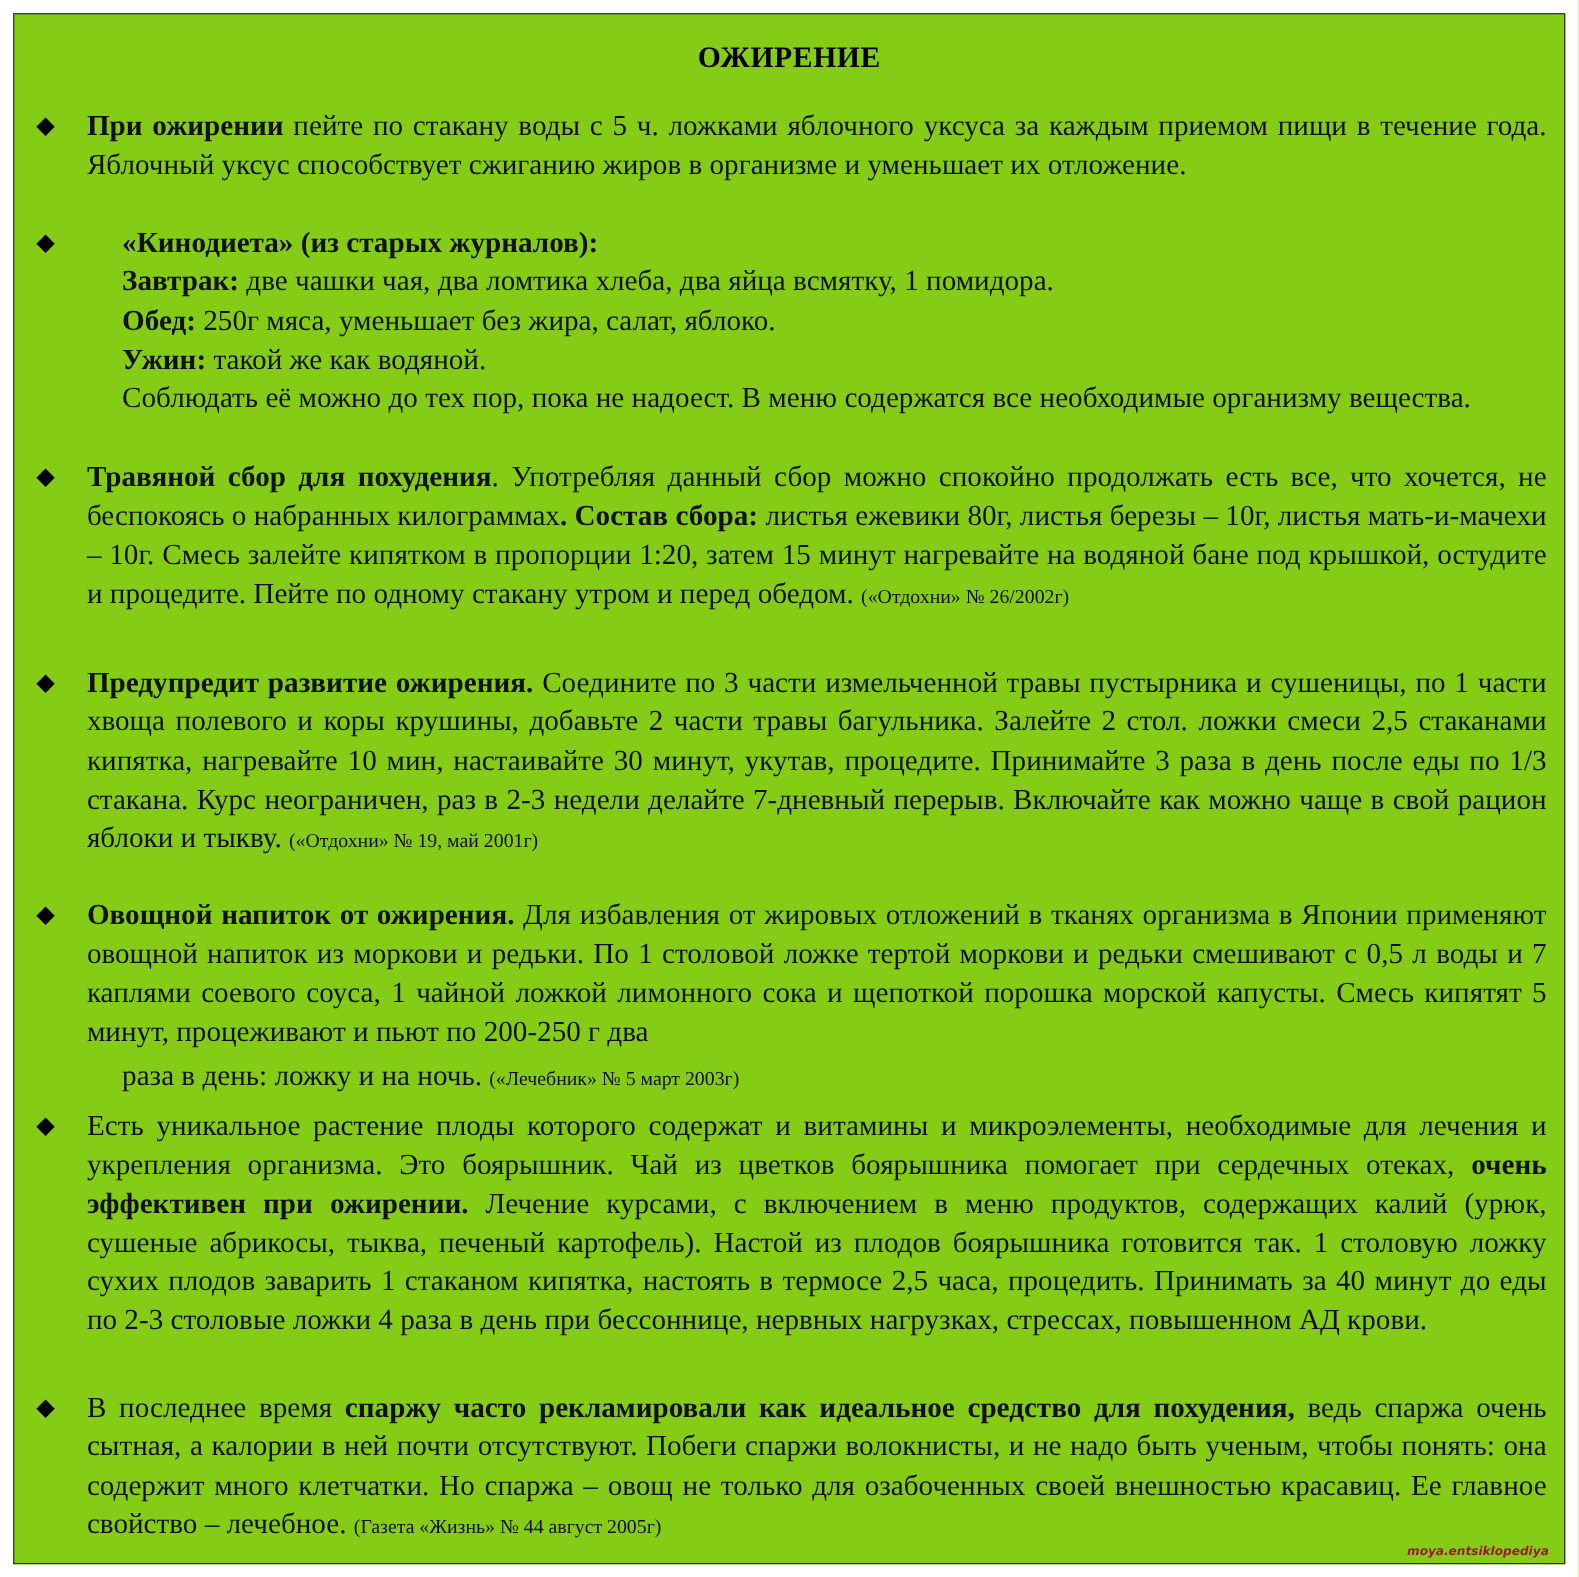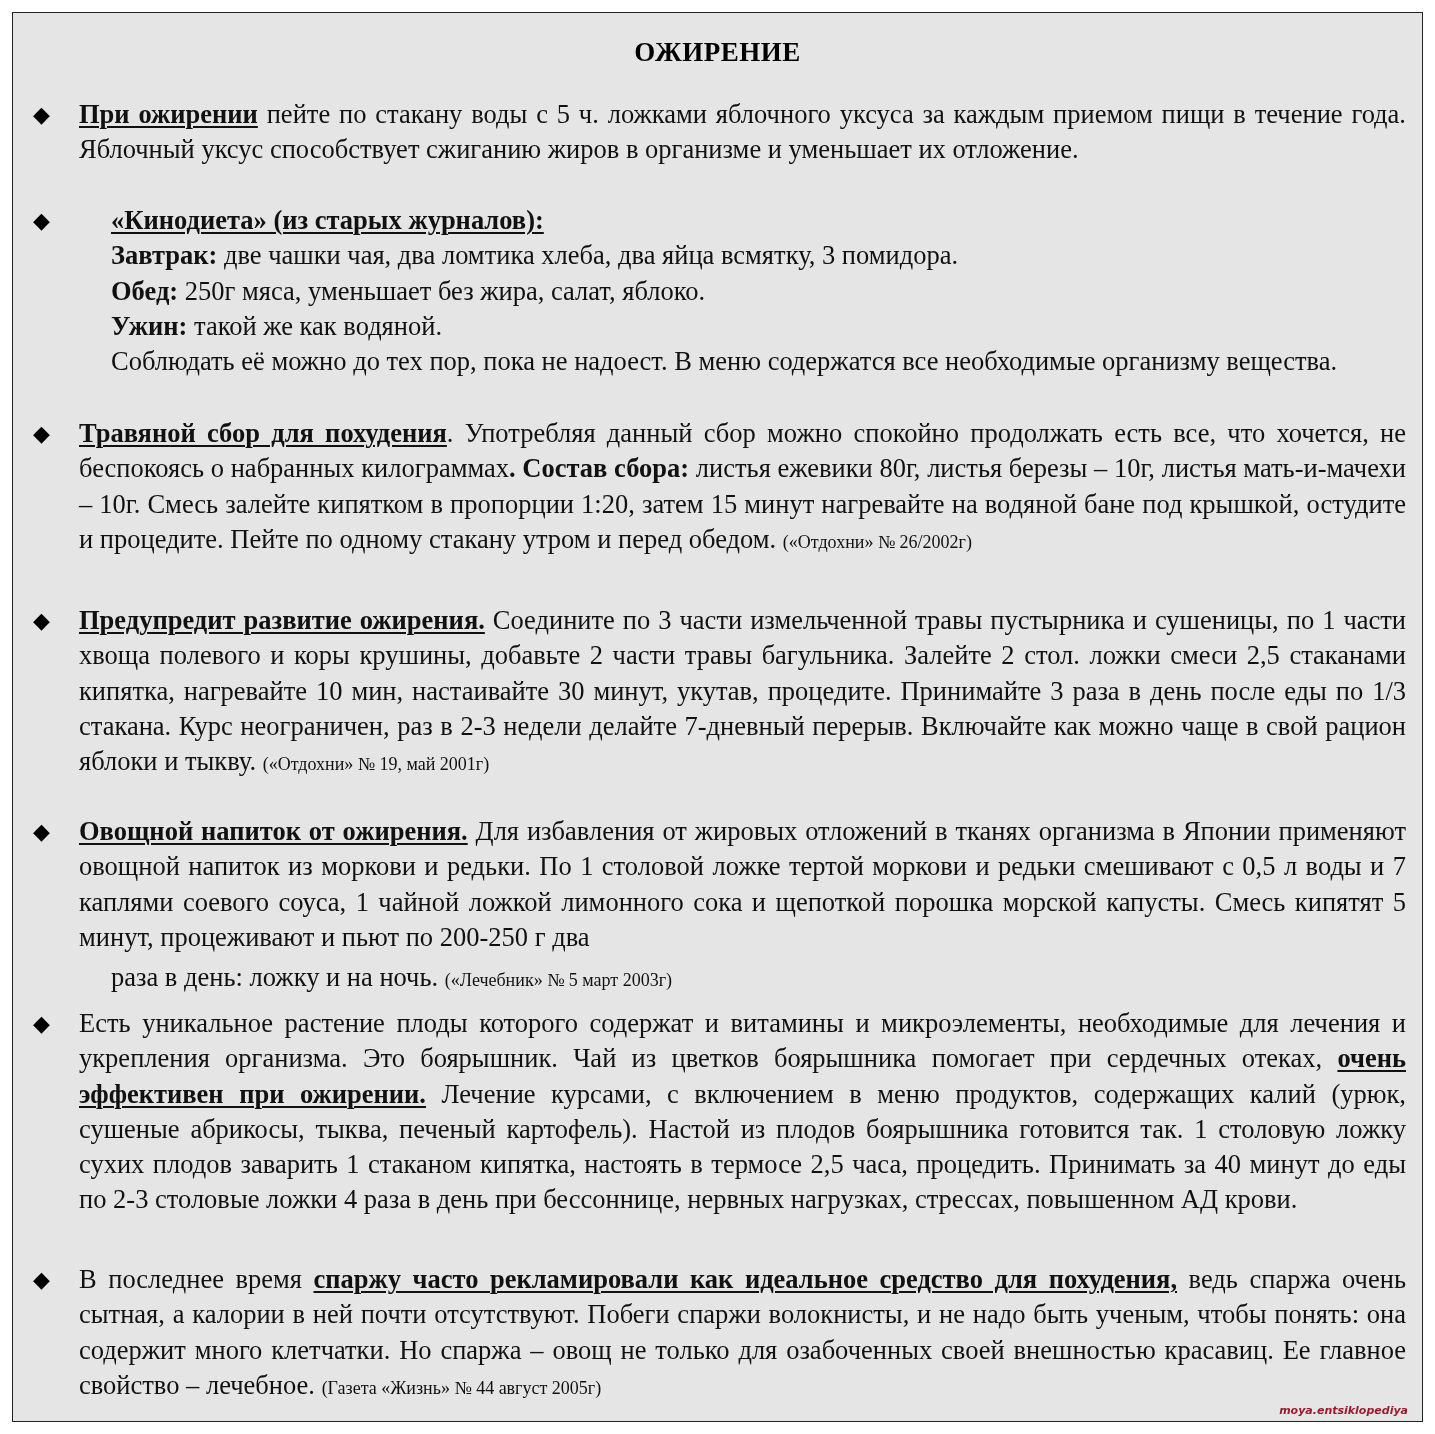--- a/index.html
+++ b/index.html
@@ -2,21 +2,21 @@
 <html><head>
   <meta charset="utf-8">
   <style>
     html, body { margin: 0; padding: 0; background: #ffffff; }
     body { width: 1435px; height: 1434px; position: relative; overflow: hidden; }
     .sheet {
       position: absolute; left: 12px; top: 12px;
       width: 1411px; height: 1410px;
       border: 1.5px solid #222;
       box-sizing: border-box;
-      background: #e5e5e5;
+      background: #84cc16;
     }
     .title {
       position: absolute; left: 0; right: 0; top: 24px;
       text-align: center;
       font-family: "Liberation Serif", serif;
       font-weight: bold;
       font-size: 27px;
       color: #000;
       letter-spacing: 0.5px;
     }
@@ -31,21 +31,21 @@
     }
     .bullet {
       position: absolute;
       left: 20px;
       font-family: "DejaVu Sans", sans-serif;
       font-size: 22px;
       line-height: 35px;
       color: #000;
     }
     .b { font-weight: bold; }
-    .u { text-decoration: underline; text-underline-offset: 3px; text-decoration-thickness: 2px; }
+    .u { text-underline-offset: 3px; text-decoration-thickness: 2px; }
     .cite { font-size: 18px; }
     .p { display: block; margin-left: 32px; }
     .watermark {
       position: absolute; right: 14px; bottom: 4px;
       font-family: "DejaVu Sans", sans-serif;
       font-style: italic; font-weight: bold;
       font-size: 11px;
       color: #9b1b2e;
     }
   </style>
@@ -56,21 +56,21 @@
   <div class="title">ОЖИРЕНИЕ</div>
 
   <span class="bullet" style="top:84px">◆</span>
   <div class="item" style="top:84px">
     <span class="b u">При ожирении</span><span> пейте по стакану воды с 5 ч. ложками яблочного уксуса за каждым приемом пищи в течение года. Яблочный уксус способствует сжиганию жиров в организме и уменьшает их отложение.</span>
   </div>
 
   <span class="bullet" style="top:190px">◆</span>
   <div class="item" style="top:190px; text-align:left">
     <span class="p"><span class="b u">«Кинодиета» (из старых журналов):</span></span>
-    <span class="p"><span class="b">Завтрак:</span><span> две чашки чая, два ломтика хлеба, два яйца всмятку, 3 помидора.</span></span>
+    <span class="p"><span class="b">Завтрак:</span><span> две чашки чая, два ломтика хлеба, два яйца всмятку, 1 помидора.</span></span>
     <span class="p"><span class="b">Обед:</span><span> 250г мяса, уменьшает без жира, салат, яблоко.</span></span>
     <span class="p"><span class="b">Ужин:</span><span> такой же как водяной.</span></span>
     <span class="p" style="text-align:justify">Соблюдать её можно до тех пор, пока не надоест. В меню содержатся все необходимые организму вещества.</span>
   </div>
 
   <span class="bullet" style="top:403px">◆</span>
   <div class="item" style="top:403px">
     <span class="b u">Травяной сбор для похудения</span><span>.  Употребляя данный сбор можно спокойно продолжать есть все, что хочется, не беспокоясь о набранных килограммах</span><span class="b">. Состав сбора:</span><span> листья ежевики 80г, листья березы – 10г, листья мать-и-мачехи – 10г. Смесь залейте кипятком в пропорции 1:20, затем 15 минут нагревайте на водяной бане под крышкой, остудите и процедите. Пейте по одному стакану утром и перед обедом. </span><span class="cite">(«Отдохни» № 26/2002г)</span>
   </div>
 

